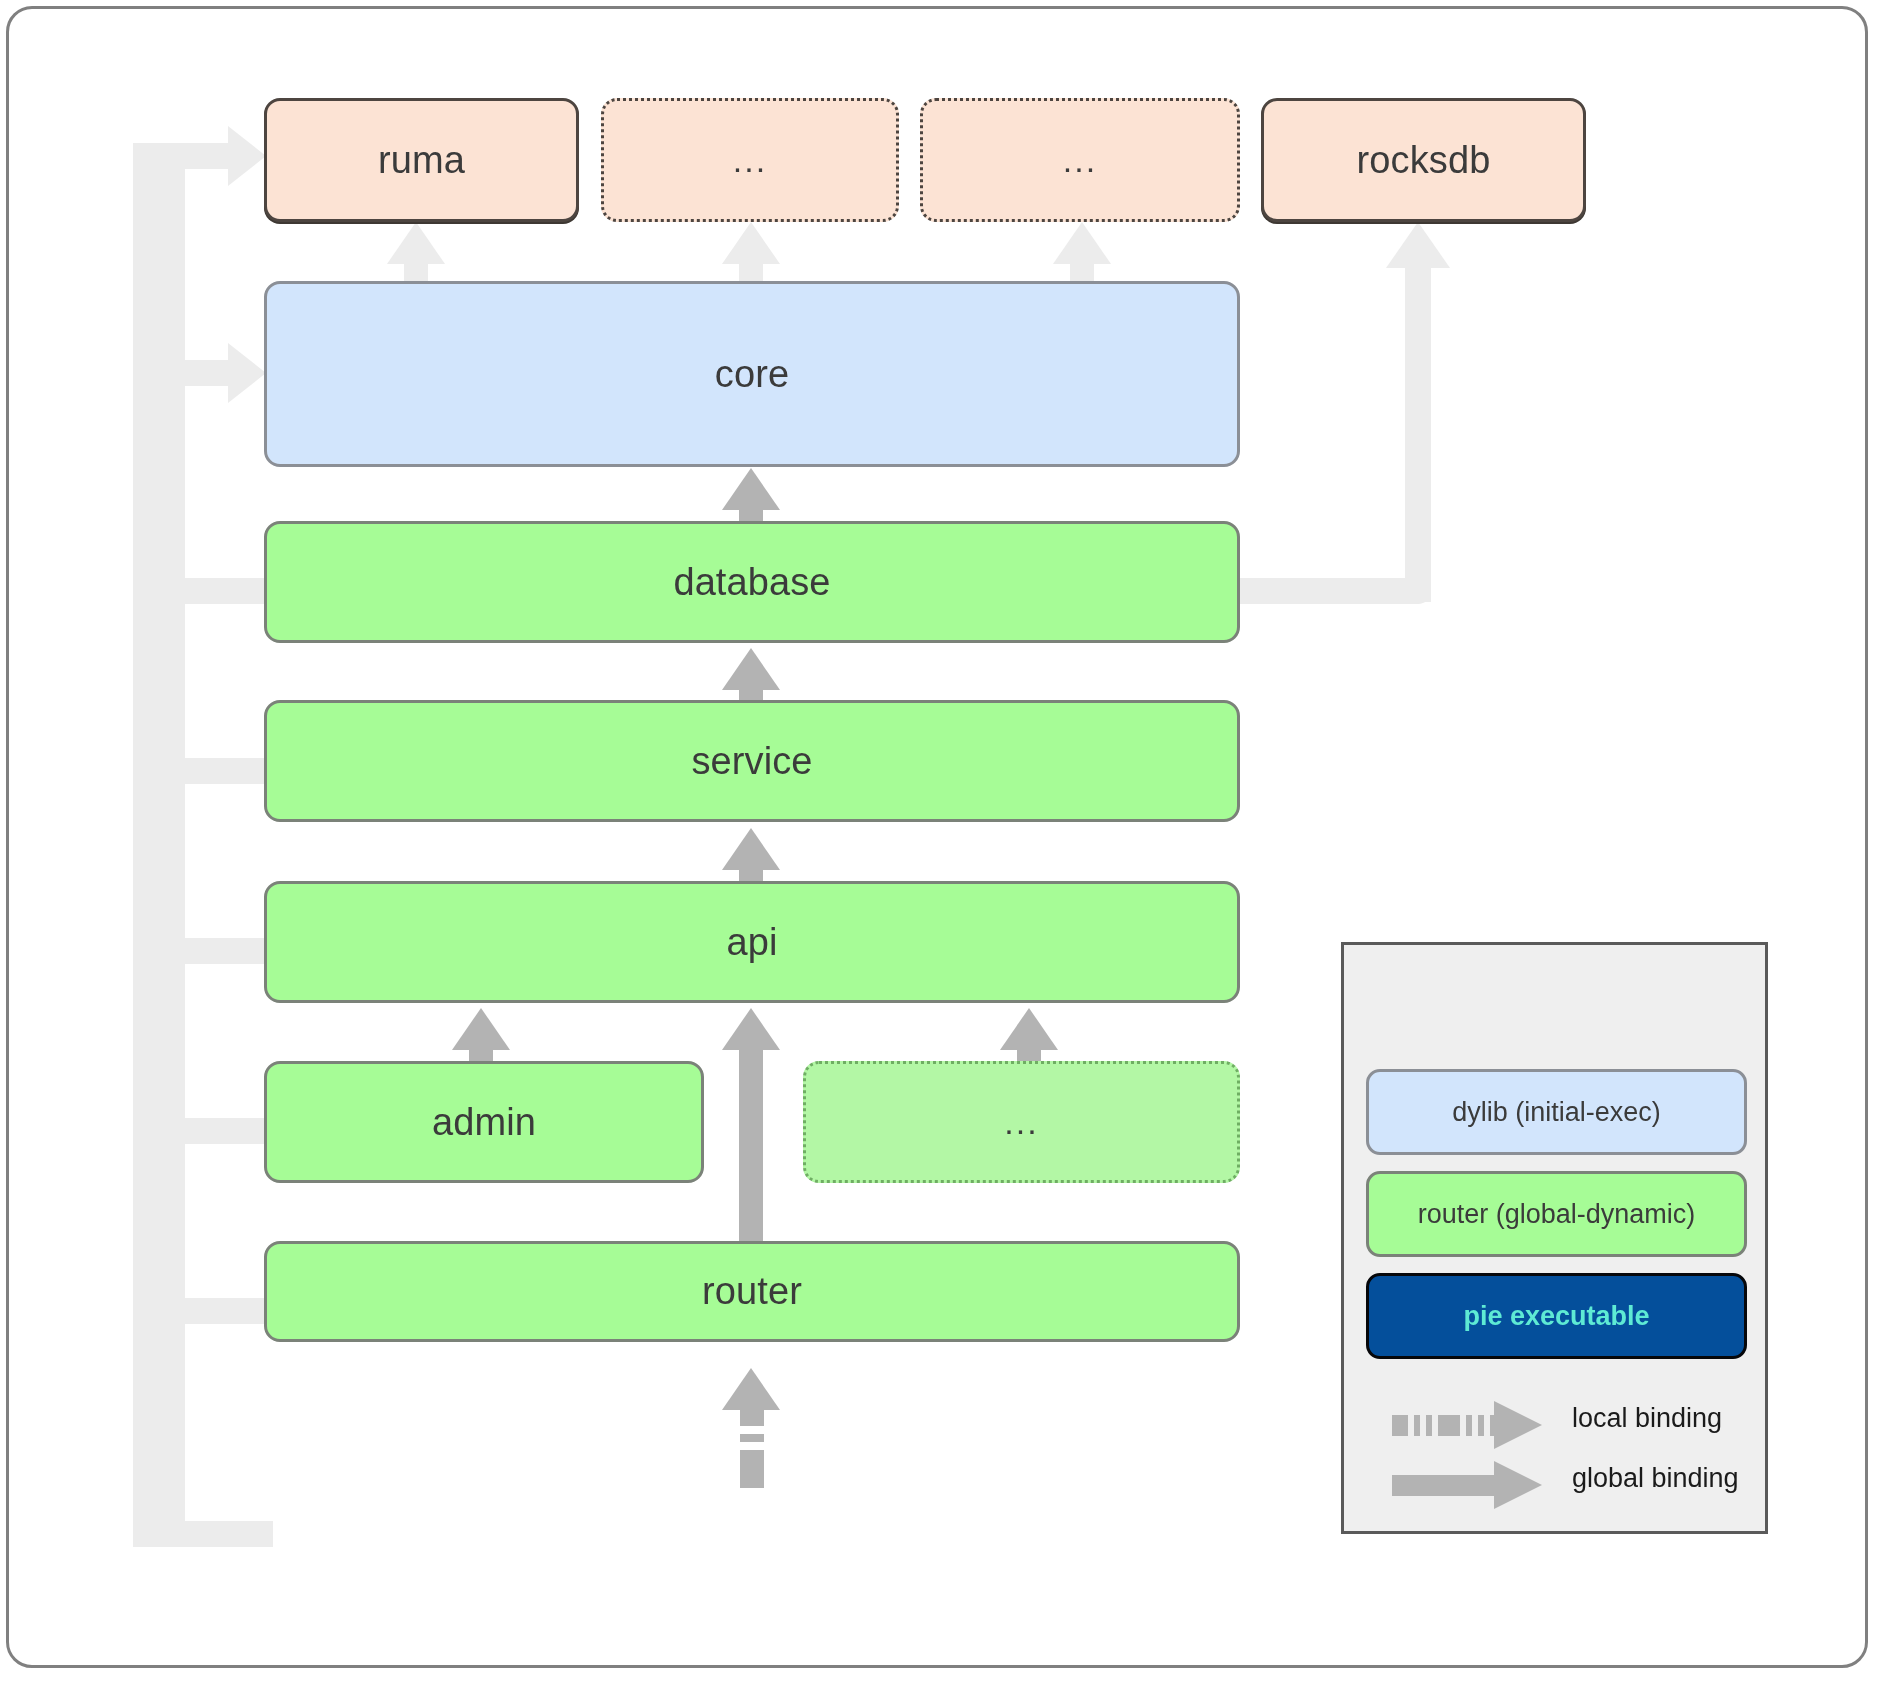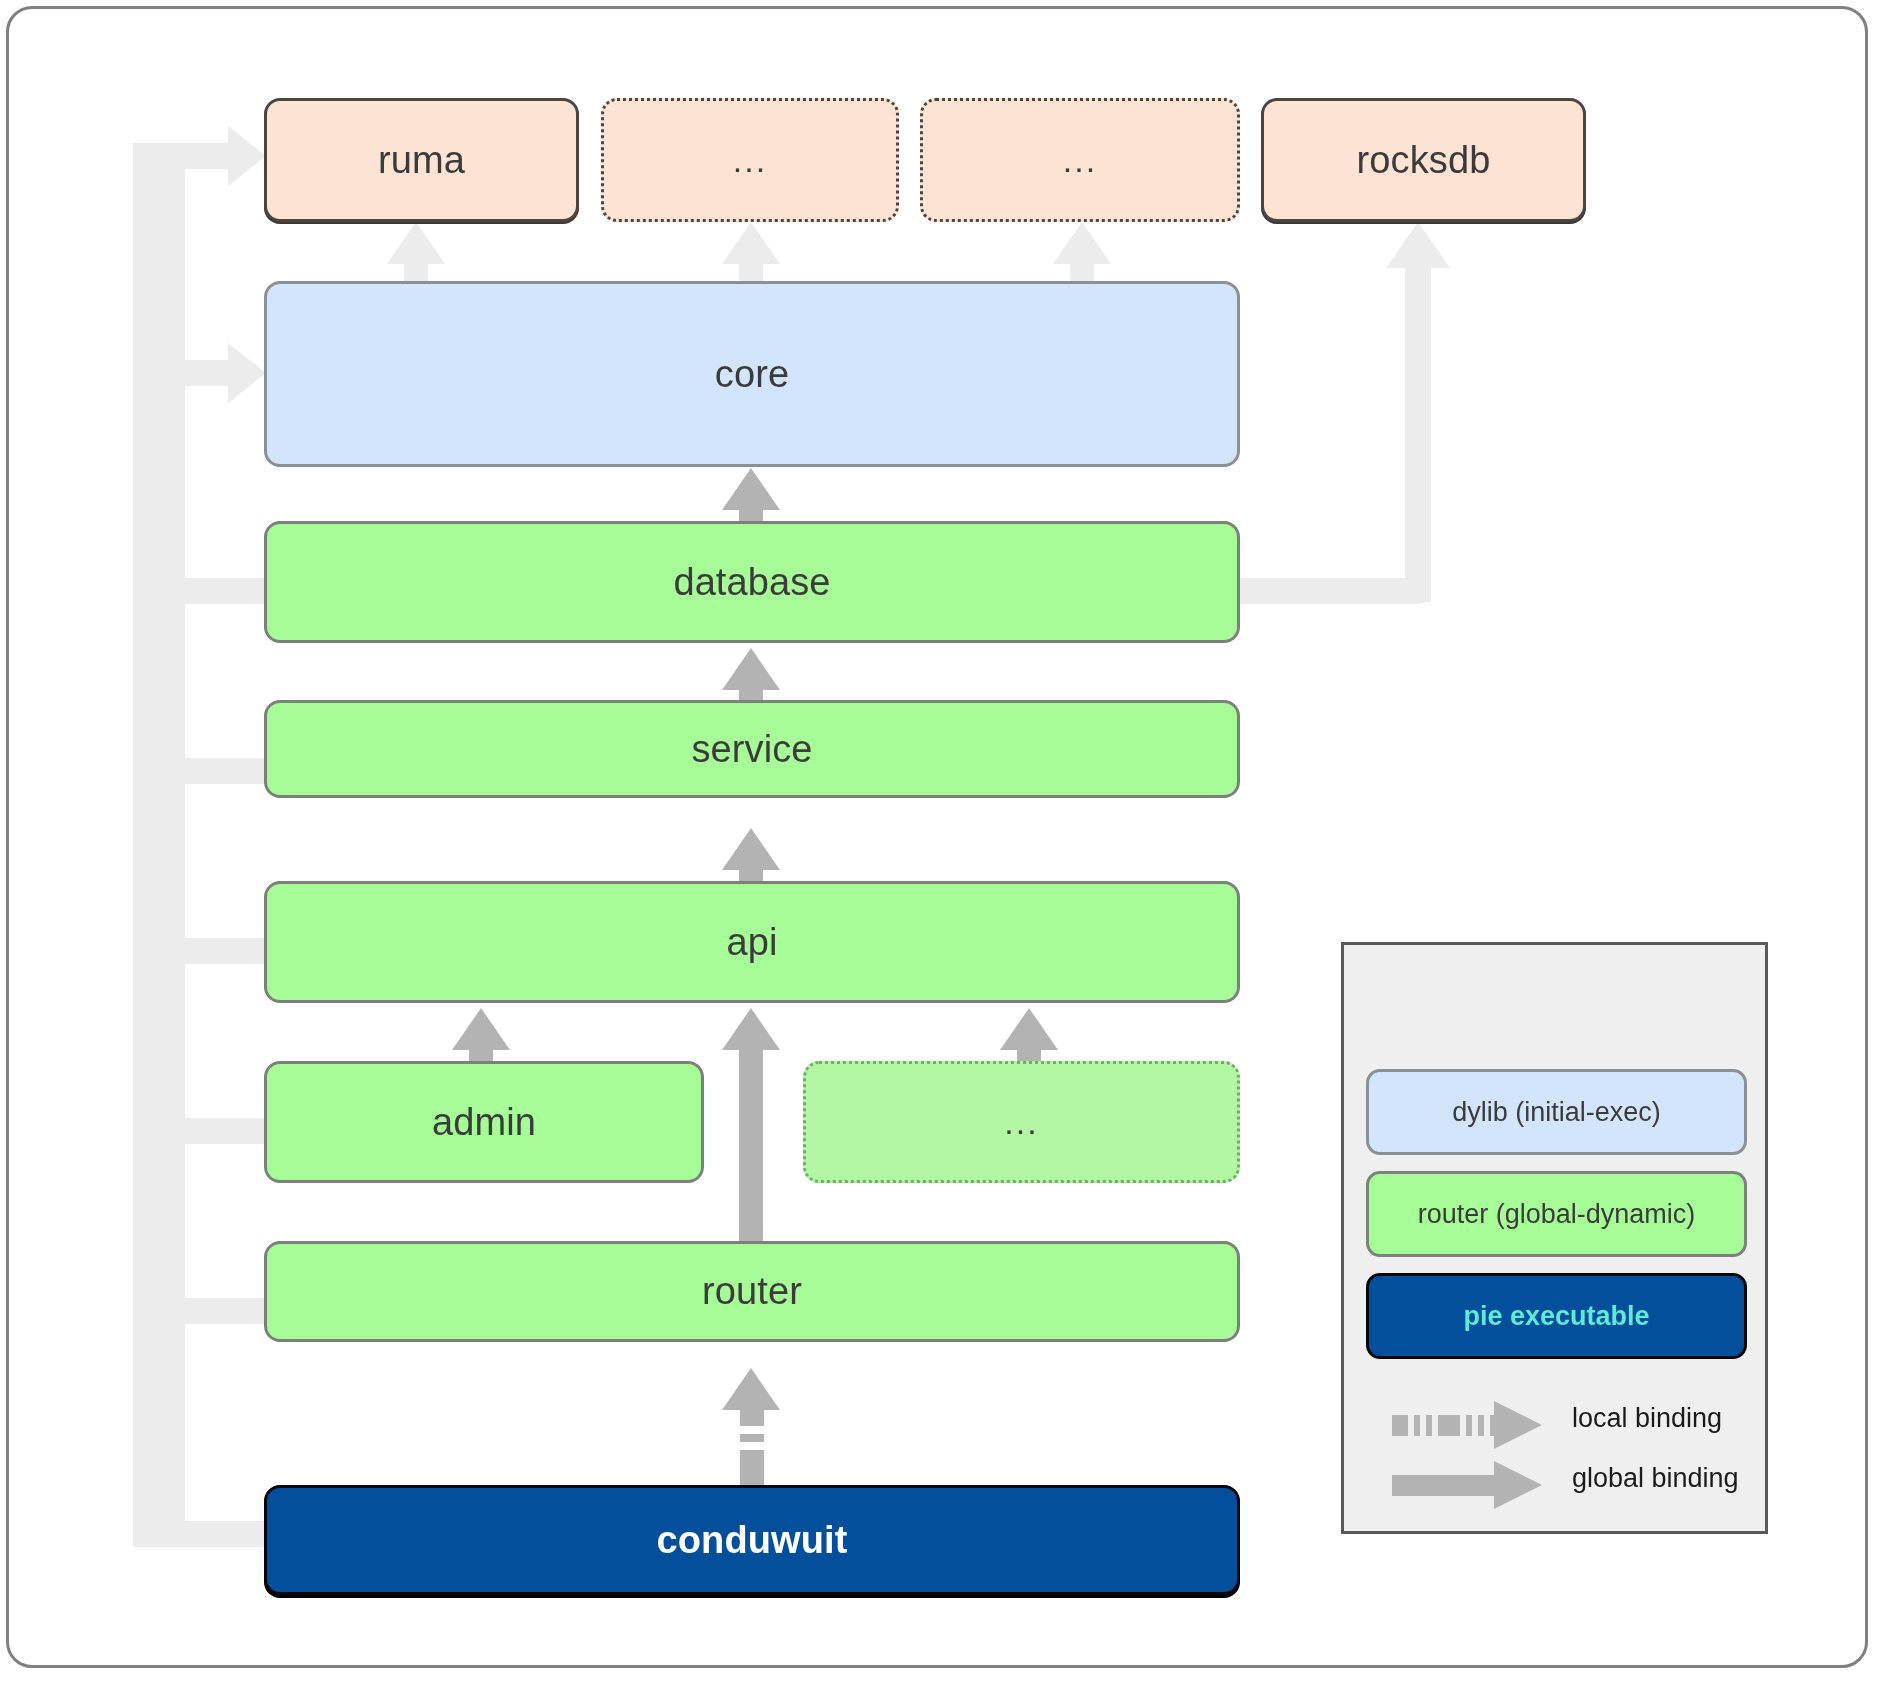--- a/index.html
+++ b/index.html
@@ -277,43 +277,40 @@
   </div>
 
   <div class="node n-green" style="left:264px; top:521px; width:976px; height:122px;">
     <span class="lbl">database</span>
   </div>
 
   <div class="node n-blue" style="left:264px; top:281px; width:976px; height:186px;">
     <span class="lbl">core</span>
   </div>
 
-  <div class="node n-green" style="left:264px; top:700px; width:976px; height:98px;">
+  <div class="node n-green" style="left:264px; top:700px; width:976px; height:122px;">
     <span class="lbl">service</span>
   </div>
 
   <div class="node n-green" style="left:264px; top:881px; width:976px; height:122px;">
     <span class="lbl">api</span>
   </div>
 
   <div class="node n-green" style="left:264px; top:1061px; width:440px; height:122px;">
     <span class="lbl">admin</span>
   </div>
 
   <div class="node n-green-dotted" style="left:803px; top:1061px; width:437px; height:122px;">
     <span class="lbl ellipsis">...</span>
   </div>
 
   <div class="node n-green" style="left:264px; top:1241px; width:976px; height:101px;">
     <span class="lbl">router</span>
   </div>
 
-  <div class="node n-navy" style="left:264px; top:1485px; width:976px; height:110px;">
-    <span class="lbl">conduwuit</span>
-  </div>
 
   <div id="legend">
     <div class="lg-box" style="top:124px; background:#d2e5fc; border:3px solid #8b8f96;">
       <span>dylib (initial-exec)</span>
     </div>
     <div class="lg-box" style="top:226px; background:#a6fc96; border:3px solid #7b8279;">
       <span>router (global-dynamic)</span>
     </div>
     <div class="lg-box" style="top:328px; background:#044f9b; border:3px solid #06070a; color:#5eead4; font-weight:bold;">
       <span>pie executable</span>

